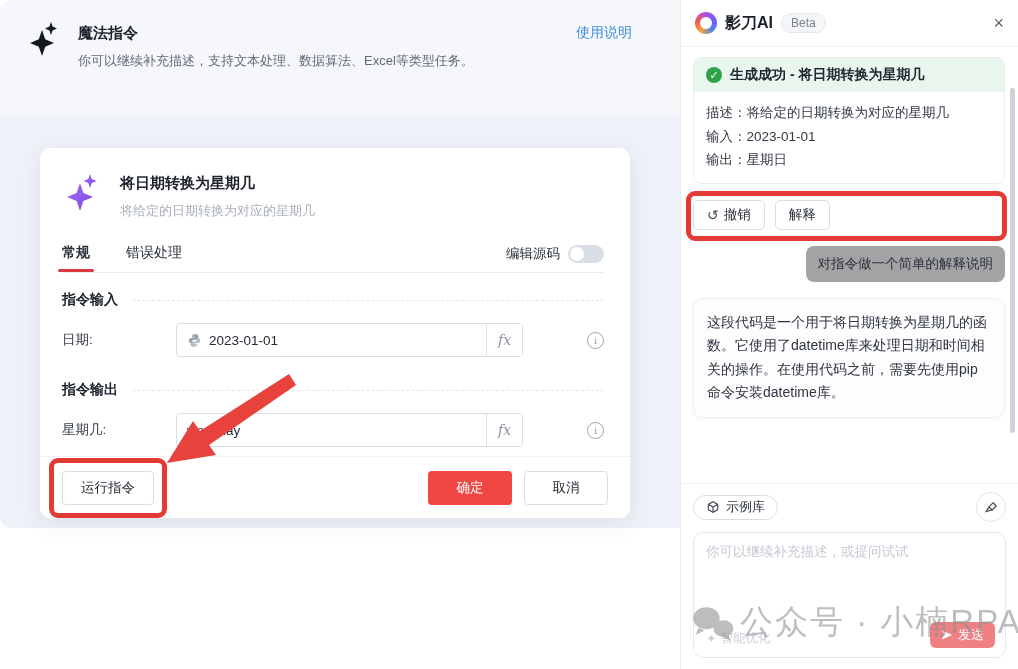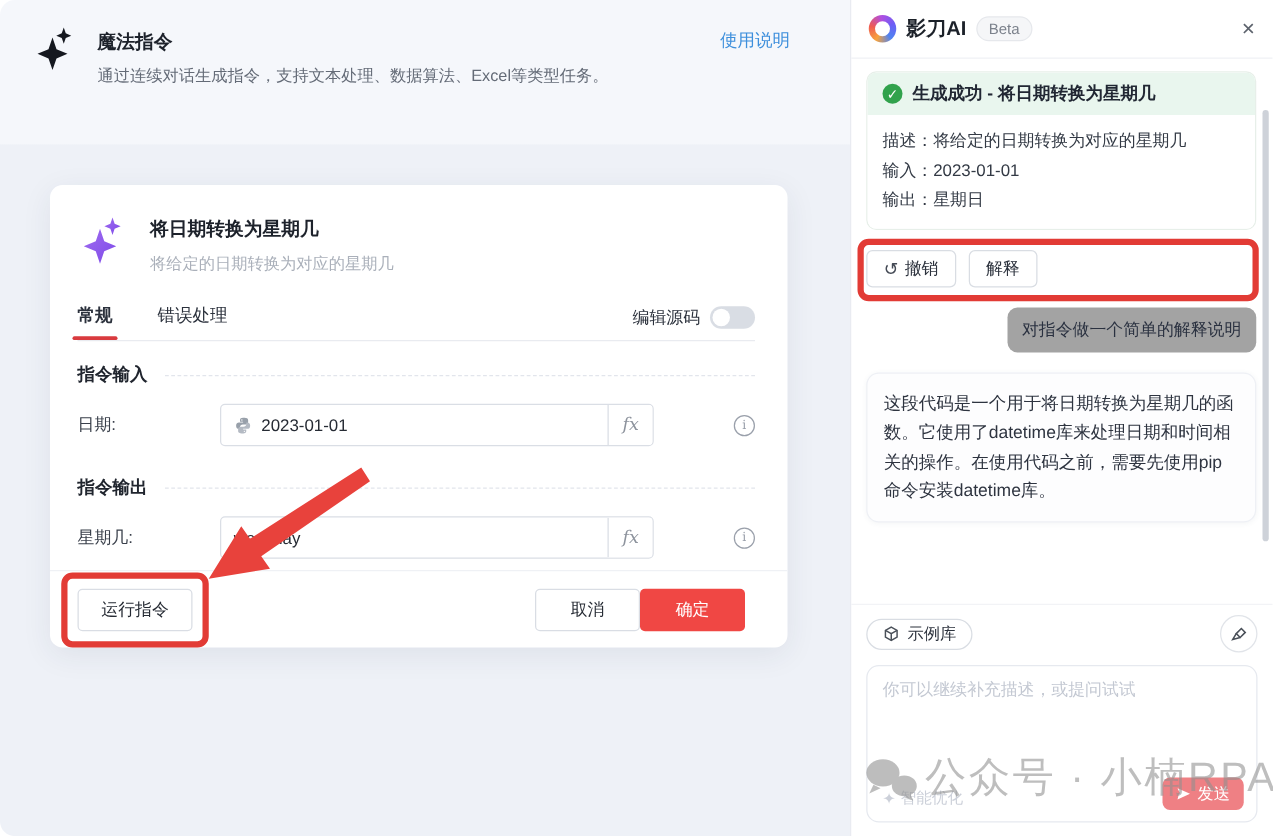--- a/index.html
+++ b/index.html
@@ -1,20 +1,20 @@
 <!DOCTYPE html>
 <html><head>
 <meta charset="utf-8">
 <style>
   * { margin:0; padding:0; box-sizing:border-box; }
   html,body { width:1018px; height:669px; font-family:"Liberation Sans","DejaVu Sans",sans-serif; background:#fff; overflow:hidden; }
   .app { position:absolute; inset:0; }
 
   
-  .left-panel { position:absolute; left:0; top:0; width:680px; height:669px;
+  .left-panel { position:absolute; left:0; top:0; width:680px; height:528px;
     background:linear-gradient(#f5f7fb 0,#f5f7fb 115px,#eef1f7 116px,#eef1f7 100%);
     border-radius:12px 0 0 12px; }
   .lp-header { position:relative; padding:18px 22px 0 22px; }
   .lp-header-row { display:flex; align-items:flex-start; }
   .magic-icon { width:40px; height:44px; margin:2px 14px 0 2px; flex:none; }
   .lp-title { font-size:15px; font-weight:bold; color:#1d222b; padding-top:6px; }
   .lp-sub { font-size:13px; color:#646b77; margin-top:9px; }
   .help-link { position:absolute; top:24px; right:48px; font-size:14px; color:#3d8fdc; cursor:pointer; }
 
   .dialog { position:absolute; left:40px; top:148px; width:590px; height:370px; background:#fff;
@@ -124,21 +124,21 @@
 
   <div class="left-panel">
     <div class="lp-header">
       <div class="lp-header-row">
         <svg class="magic-icon" viewBox="0 0 40 44">
           <path fill="#15181f" d="M18 10 L21.2 19.3 L30 23 L21.2 26.7 L18 36 L14.8 26.7 L6 23 L14.8 19.3 Z"></path>
           <path fill="#15181f" d="M27 2 L28.6 6.6 L33 8.5 L28.6 10.4 L27 15 L25.4 10.4 L21 8.5 L25.4 6.6 Z"></path>
         </svg>
         <div>
           <div class="lp-title">魔法指令</div>
-          <div class="lp-sub">通过连续对话生成指令，支持文本处理、数据算法、Excel等类型任务。</div>
+          <div class="lp-sub">你可以继续补充描述，支持文本处理、数据算法、Excel等类型任务。</div>
         </div>
       </div>
       <span class="help-link">使用说明</span>
     </div>
 
     <div class="dialog">
       <div class="dlg-inner">
         <div class="dlg-head">
           <svg class="spark-icon" viewBox="0 0 40 46">
             <defs>
@@ -203,22 +203,22 @@
           <span class="info-icon">i</span>
         </div>
       </div>
 
       <div class="dlg-footer">
         <div class="run-wrap">
           <button class="btn btn-plain btn-run">运行指令</button>
           <div class="red-box run-red"></div>
         </div>
         <div class="footer-spacer"></div>
+        <button class="btn btn-ok">确定</button>
         <button class="btn btn-plain btn-cancel">取消</button>
-        <button class="btn btn-ok">确定</button>
       </div>
     </div>
 
     <svg class="arrow-svg" viewBox="0 0 680 669">
       <polygon fill="#e8423c" points="289,374 200,431 193,421 167,463 216,455 209,445 296,385"></polygon>
     </svg>
   </div>
 
   <div class="right-panel">
     <div class="rp-header">

